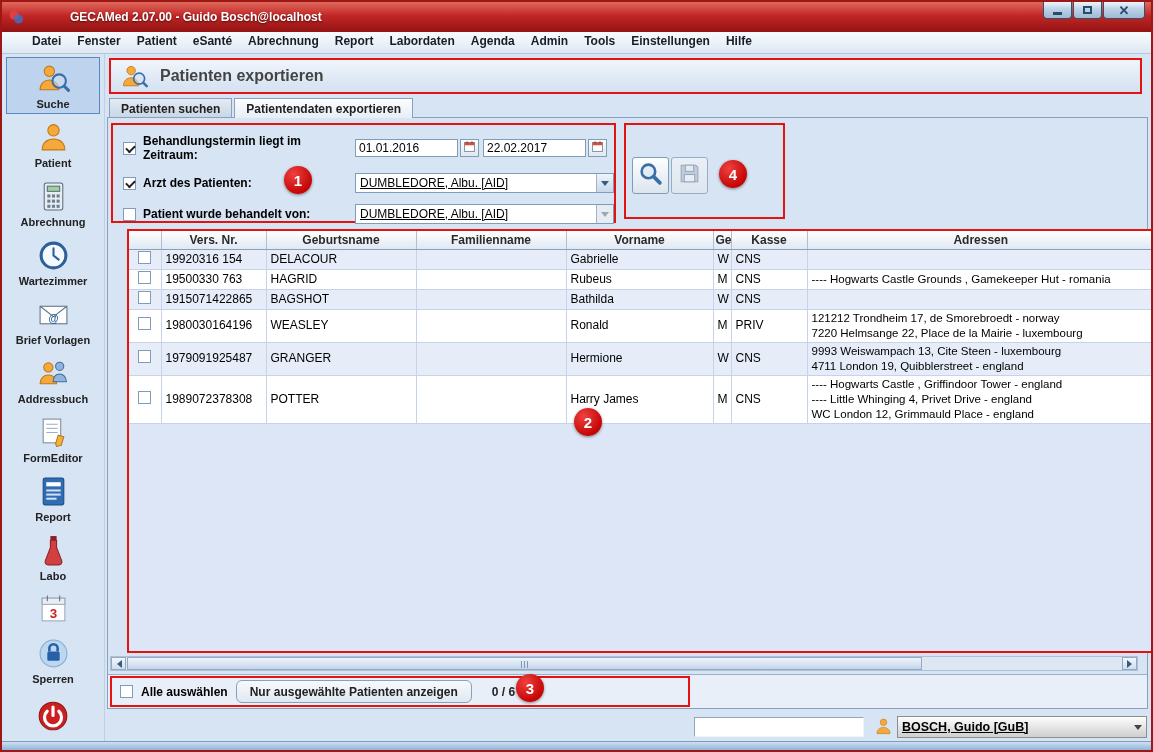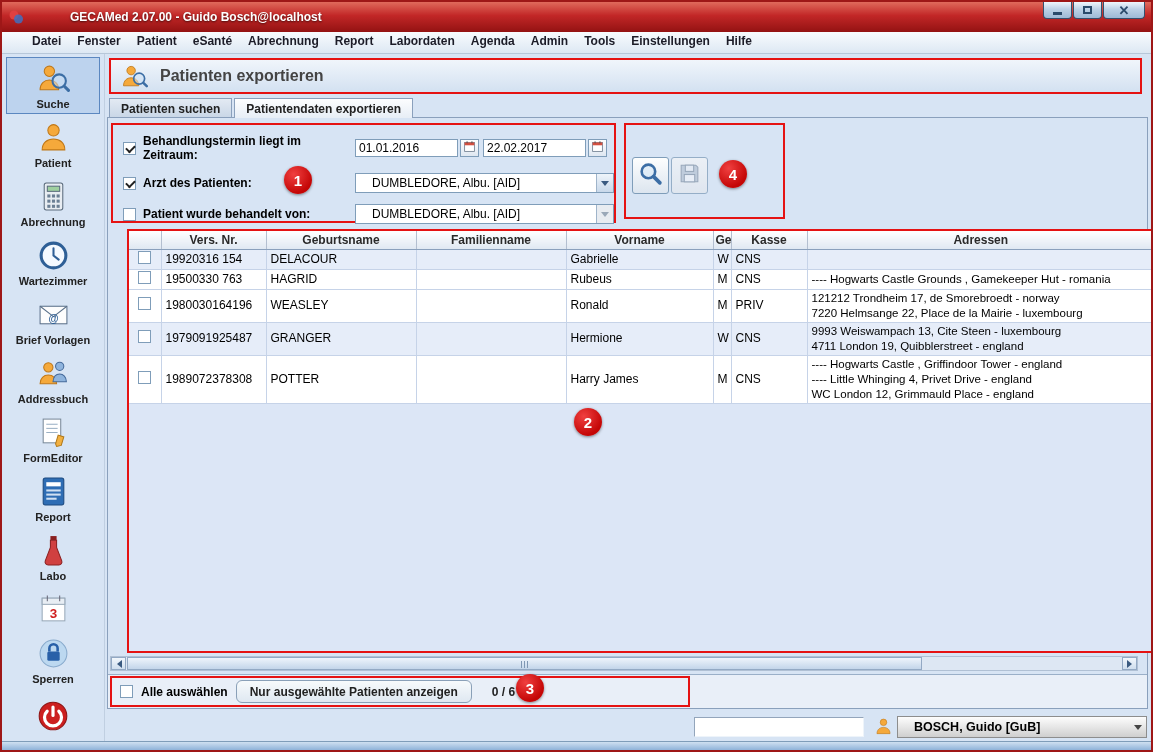--- a/index.html
+++ b/index.html
@@ -106,21 +106,21 @@
   .cal-btn{
     width:19px; height:18px; margin-left:2px; margin-right:4px;
     border:1px solid #7f9db9; background:linear-gradient(#fdfefe,#dfe7f1);
     display:flex; align-items:center; justify-content:center; padding:1px;
   }
   .cal-btn svg{ width:13px; height:13px; }
   .combo{
     width:261px; height:20px; border:1px solid #7f9db9; background:#fff;
     display:flex; align-items:center; position:relative;
   }
-  .combo-text{ font-size:12px; color:#000; padding-left:16px; flex:1; white-space:nowrap; overflow:hidden; }
+  .combo-text{ font-size:12px; color:#000; padding-left:4px; flex:1; white-space:nowrap; overflow:hidden;text-decoration:underline; }
   .combo-arrow{
     width:17px; height:18px; background:linear-gradient(#eef4fa,#c8d8ea);
     border-left:1px solid #9fb4ca; display:flex; align-items:center; justify-content:center;
   }
   .combo-arrow::after{ content:""; border:4px solid transparent; border-top:5px solid #3a5a80; margin-top:5px; }
   .combo.disabled .combo-arrow{ background:#e8ecf1; }
   .combo.disabled .combo-arrow::after{ border-top-color:#9aa8b8; }
 
   
   .action-box{
@@ -509,20 +509,30 @@
                 <td class="c-vers">19500330 763</td>
                 <td class="c-geb">HAGRID</td>
                 <td class="c-fam"></td>
                 <td class="c-vor">Rubeus</td>
                 <td class="c-ges">M</td>
                 <td class="c-kas">CNS</td>
                 <td class="c-adr">
                   <div class="adr-line">---- Hogwarts Castle Grounds , Gamekeeper Hut - romania</div>
                 </td>
               </tr>
+              <tr class="row-a">
+                <td class="c-check"><span class="cb"></span></td>
+                <td class="c-vers">1915071422865</td>
+                <td class="c-geb">BAGSHOT</td>
+                <td class="c-fam"></td>
+                <td class="c-vor">Bathilda</td>
+                <td class="c-ges">W</td>
+                <td class="c-kas">CNS</td>
+                <td class="c-adr"></td>
+              </tr>
               <tr class="row-b">
                 <td class="c-check"><span class="cb"></span></td>
                 <td class="c-vers">1980030164196</td>
                 <td class="c-geb">WEASLEY</td>
                 <td class="c-fam"></td>
                 <td class="c-vor">Ronald</td>
                 <td class="c-ges">M</td>
                 <td class="c-kas">PRIV</td>
                 <td class="c-adr">
                   <div class="adr-line">121212 Trondheim 17, de Smorebroedt - norway</div>

